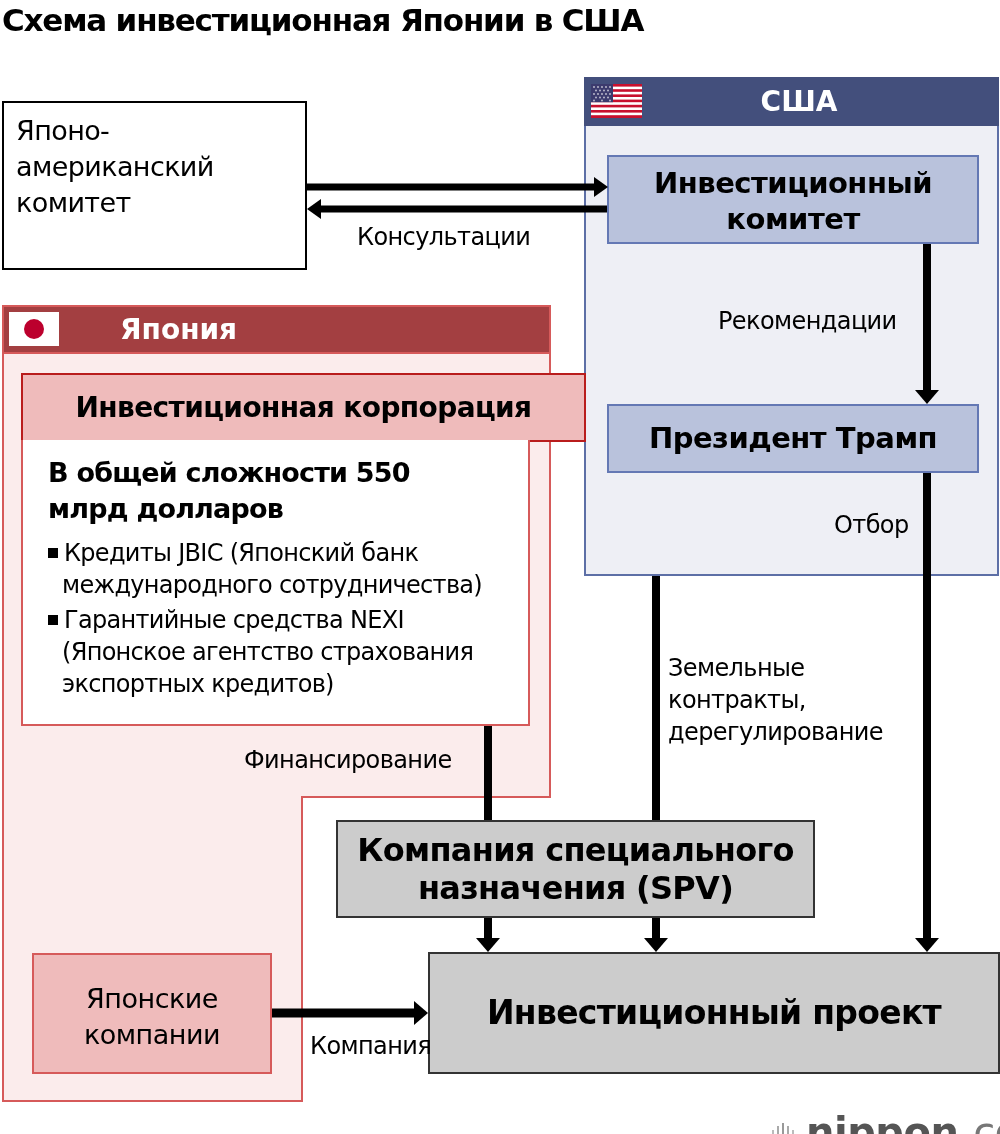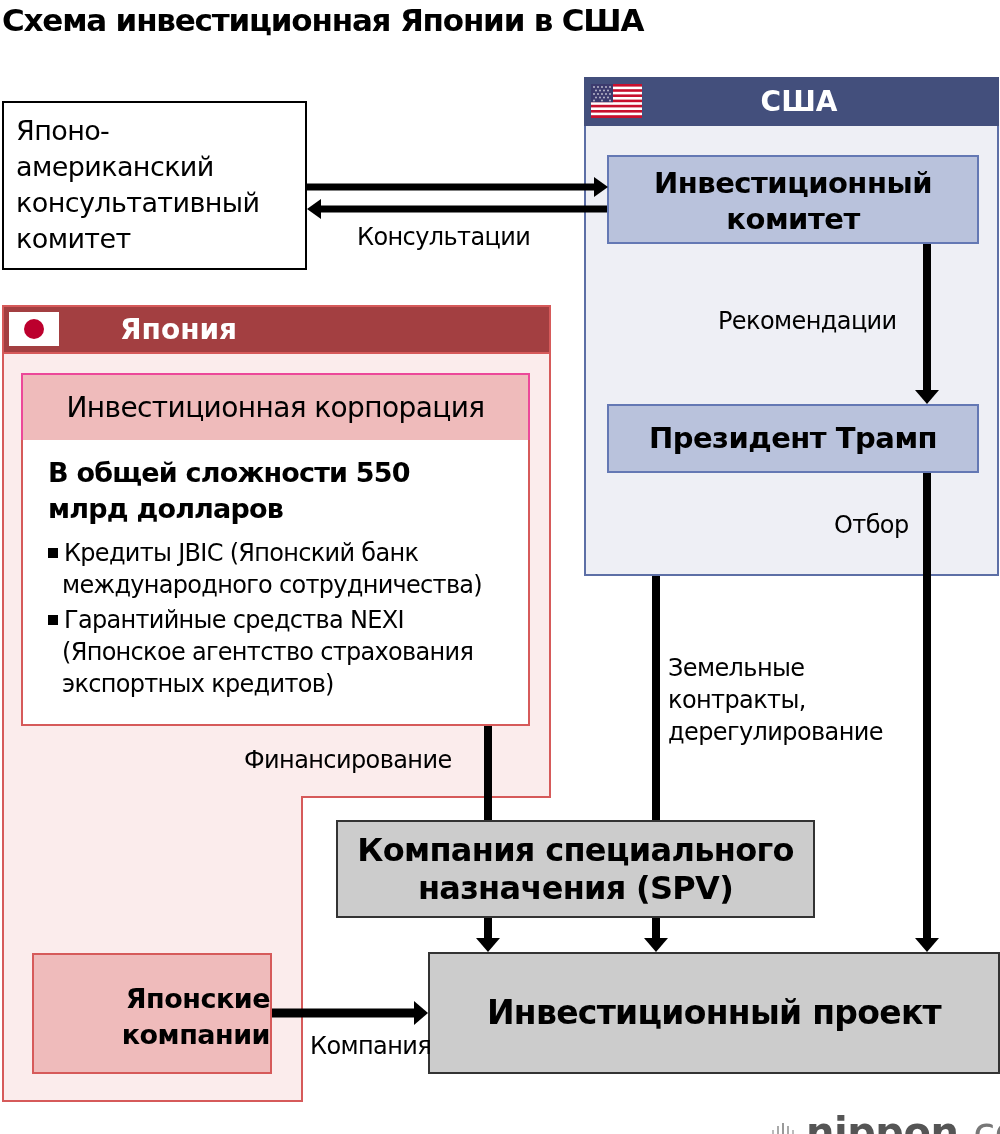--- a/index.html
+++ b/index.html
@@ -23,32 +23,32 @@
   .president { left: 607px; top: 404px; width: 372px; height: 69px; font-size: 29px; line-height: 65px; }
 
   
   .japan-region { left: 2px; top: 305px; width: 549px; height: 493px; background: #fbecec; border: 2px solid #d65a5a; }
   .japan-lower { left: 2px; top: 796px; width: 301px; height: 306px; background: #fbecec; border: 2px solid #d65a5a; border-top: none; }
   .japan-header { left: 2px; top: 305px; width: 549px; height: 49px; background: #a33f41; border: 2px solid #d65a5a; }
   .japan-title { left: 120px; top: 307px; width: 330px; color: #fff; font-weight: bold; font-size: 28px; line-height: 45px; }
   .flag-jp { left: 9px; top: 312px; width: 50px; height: 34px; background: #fff; }
   .flag-jp .dot { position: absolute; left: 15px; top: 7px; width: 20px; height: 20px; border-radius: 50%; background: #bc002d; }
 
-  .corp-header { left: 21px; top: 373px; width: 509px; height: 69px; background: #efbbbb; border: 2px solid #ec4899;
-                 text-align: center; font-size: 28px; line-height: 65px; letter-spacing: -0.6px; font-weight: 400; }
+  .corp-header { left: 21px; top: 373px; width: 565px; height: 69px; background: #efbbbb; border: 2px solid #b91c1c;
+                 text-align: center; font-size: 28px; line-height: 65px; letter-spacing: -0.6px; font-weight: 700; }
   .corp-body { left: 21px; top: 440px; width: 509px; height: 286px; background: #fff; border: 2px solid #d65a5a; border-top: none; }
   .corp-total { left: 48px; top: 455px; font-size: 27px; font-weight: bold; line-height: 36px; letter-spacing: -0.8px; }
   .corp-item { font-size: 24px; line-height: 32px; letter-spacing: -0.7px; }
   .corp-item .bullet { display: inline-block; width: 10px; height: 10px; background: #000; margin-right: 6px; vertical-align: 3px; }
   .item1 { left: 48px; top: 537px; }
   .item2 { left: 48px; top: 604px; }
   .item-indent { padding-left: 14px; display: block; }
 
   .companies-jp { left: 32px; top: 953px; width: 240px; height: 121px; background: #efbbbb; border: 2px solid #d65a5a;
-                  text-align: right; font-size: 27px; font-weight: bold; line-height: 36px; padding-top: 26px; letter-spacing: -0.5px; }
+                  text-align: center; font-size: 27px; font-weight: normal; line-height: 36px; padding-top: 26px; letter-spacing: -0.5px; }
 
   .gray-box { background: #cccccc; border: 2px solid #333; text-align: center; font-weight: bold; letter-spacing: -0.7px; }
   .spv { left: 336px; top: 820px; width: 479px; height: 98px; font-size: 32px; line-height: 38px; padding-top: 9px; }
   .project { left: 428px; top: 952px; width: 572px; height: 122px; font-size: 33px; line-height: 118px; text-align: center; }
 
   .lbl { font-size: 24px; letter-spacing: -0.6px; white-space: nowrap; line-height: 32px; }
   .lbl-consult { left: 357px; top: 221px; }
   .lbl-recommend { left: 718px; top: 305px; }
   .lbl-select { left: 834px; top: 509px; }
   .lbl-land { left: 668px; top: 652px; line-height: 32px; }
@@ -63,21 +63,20 @@
   .logo .com { font-weight: normal; color: #777; }
 </style>
 </head>
 <body>
 
 <div class="abs title">Схема инвестиционная Японии в США</div>
 
 <div class="abs consult-box">
   <div>Японо-</div>
   <div>американский</div>
-  <div>консультативный</div>
   <div>комитет</div>
 </div>
 
 <div class="abs usa-region"></div>
 <div class="abs usa-header"></div>
 <div class="abs usa-title">США</div>
 <svg class="abs flag-us" viewBox="0 0 51 34">
   <rect width="51" height="34" fill="#ffffff"></rect>
   <g fill="#c8102e">
     <rect y="0" width="51" height="2.6"></rect>

